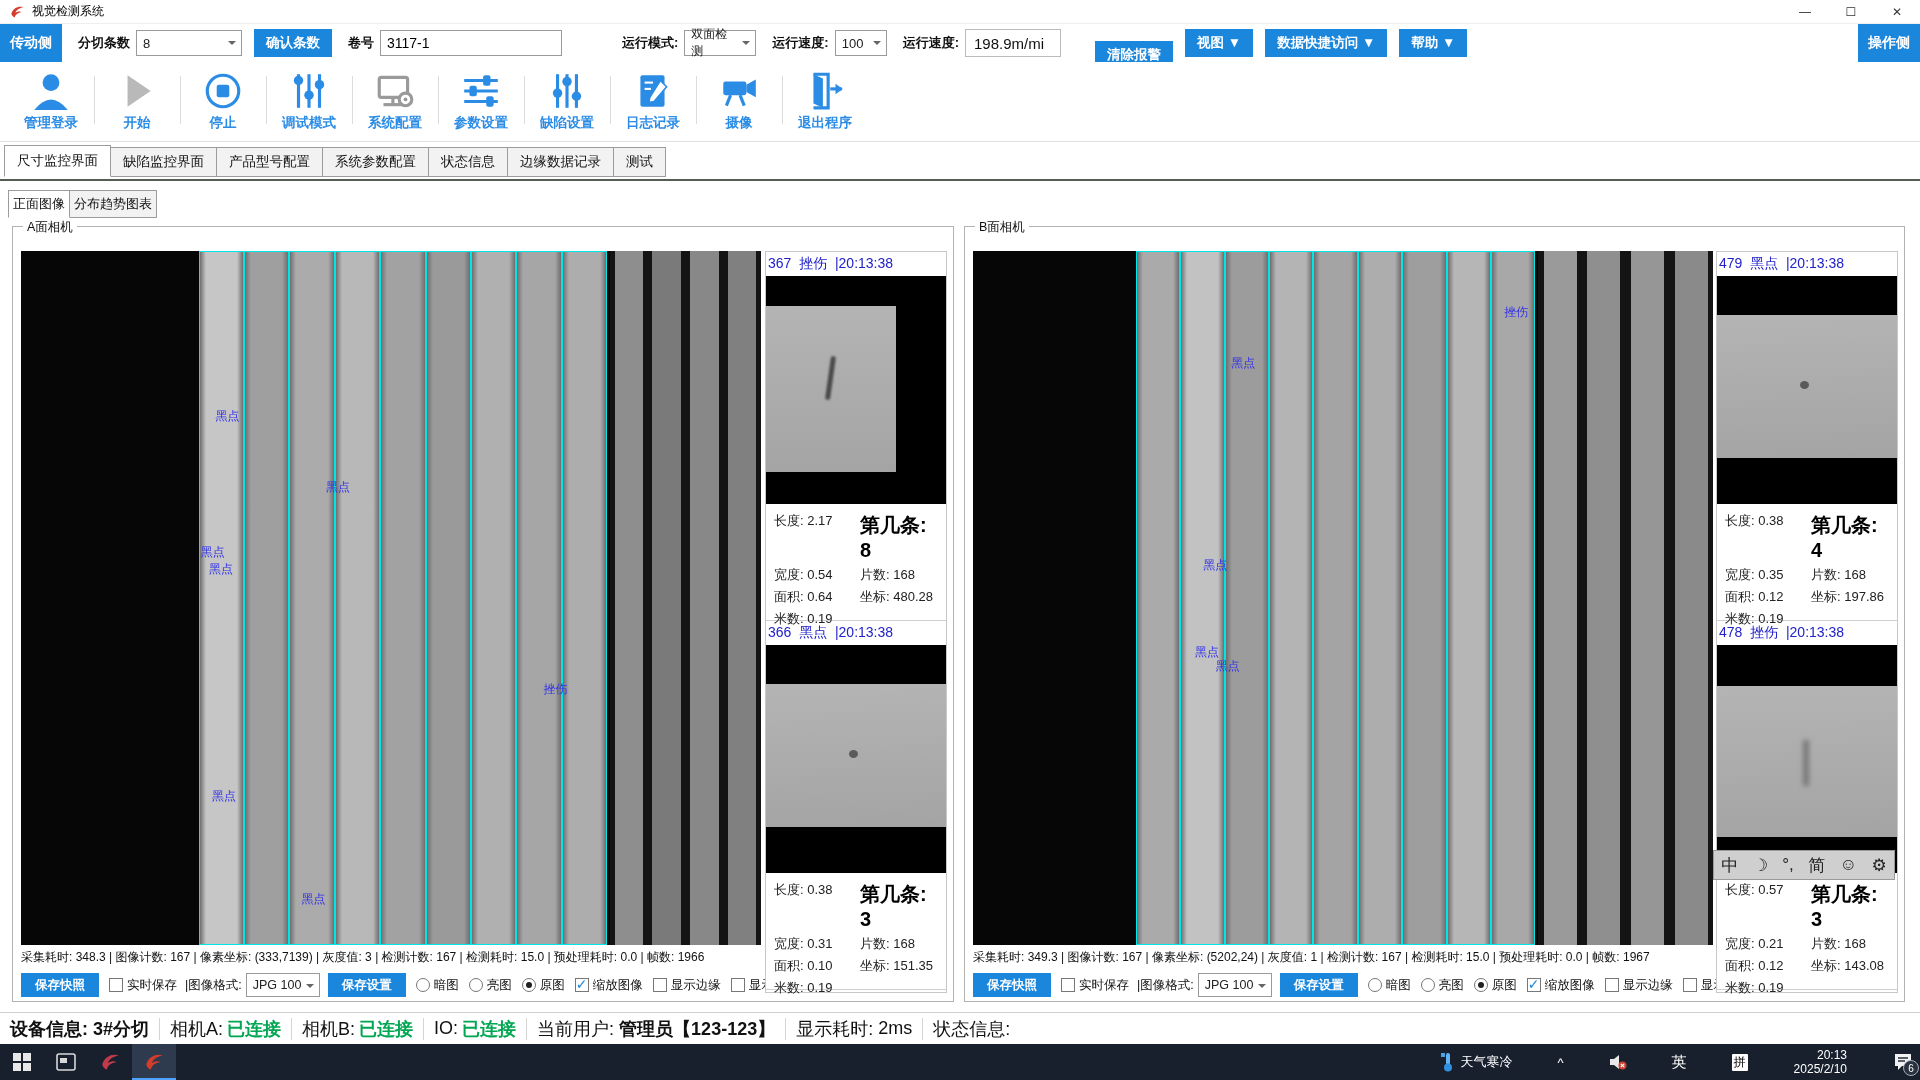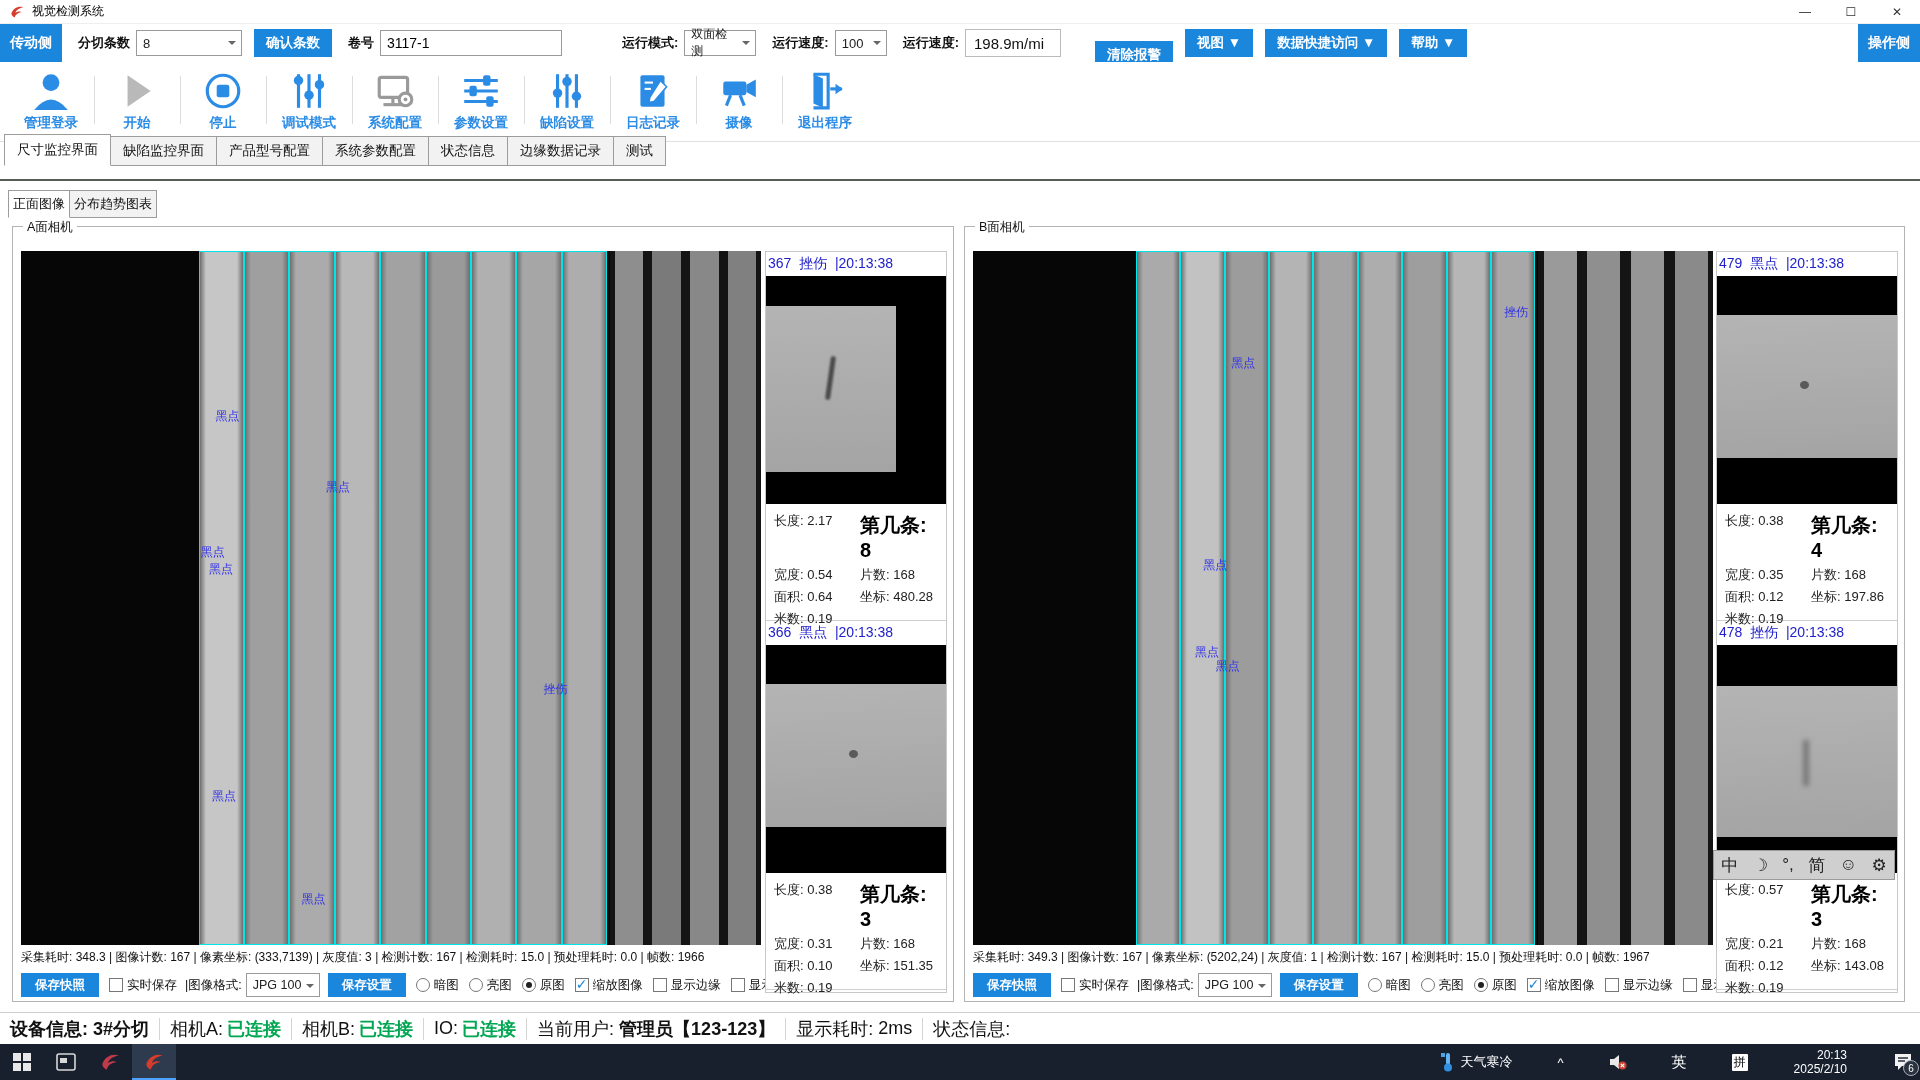--- a/index.html
+++ b/index.html
@@ -35,21 +35,21 @@
   #iconbar { position:absolute; left:0; top:62px; width:1920px; height:80px; background:#fff;
     border-bottom:1px solid #e0e0e0; display:flex; align-items:flex-start; padding-left:8px; }
   .tool { display:flex; flex-direction:column; align-items:center; justify-content:flex-start;
     padding:8px 16px 0 16px; min-width:86px; height:76px; position:relative; cursor:default;}
   .tool + .tool::before { content:""; position:absolute; left:0; top:14px; bottom:14px;
     width:1px; background:#dcdcdc; }
   .tool svg { width:42px; height:42px; }
   .tool .tlabel { font-size:13.5px; color:#2b8ce6; font-weight:bold; margin-top:2px; white-space:nowrap;}
 
   
-  #maintabs { position:absolute; left:0; top:136px; height:30px; display:flex; padding-left:4px;}
+  #maintabs { position:absolute; left:0; top:147px; height:30px; display:flex; padding-left:4px;}
   #maintabs .tab { border:1px solid #9c9c9c; border-left-width:0; background:#f2f2f2; height:30px;
     display:flex; align-items:center; padding:0 12px; font-size:13.5px; color:#111; }
   #maintabs .tab:first-child { border-left-width:1px; }
   #maintabs .tab.active { background:#fff; border-bottom-color:#fff; font-weight:normal; height:32px; margin-top:-2px;}
   #tabline { position:absolute; left:0; top:179px; width:1920px; height:2px; background:#555e52; }
   #subtabs { position:absolute; left:8px; top:190px; height:28px; display:flex; }
   #subtabs .tab { border:1px solid #9c9c9c; border-left-width:0; background:#f2f2f2; height:28px;
     display:flex; align-items:center; padding:0 4px; font-size:13px; color:#111;}
   #subtabs .tab:first-child { border-left-width:1px; }
   #subtabs .tab.active { background:#fff; border-bottom-color:#fff; }

